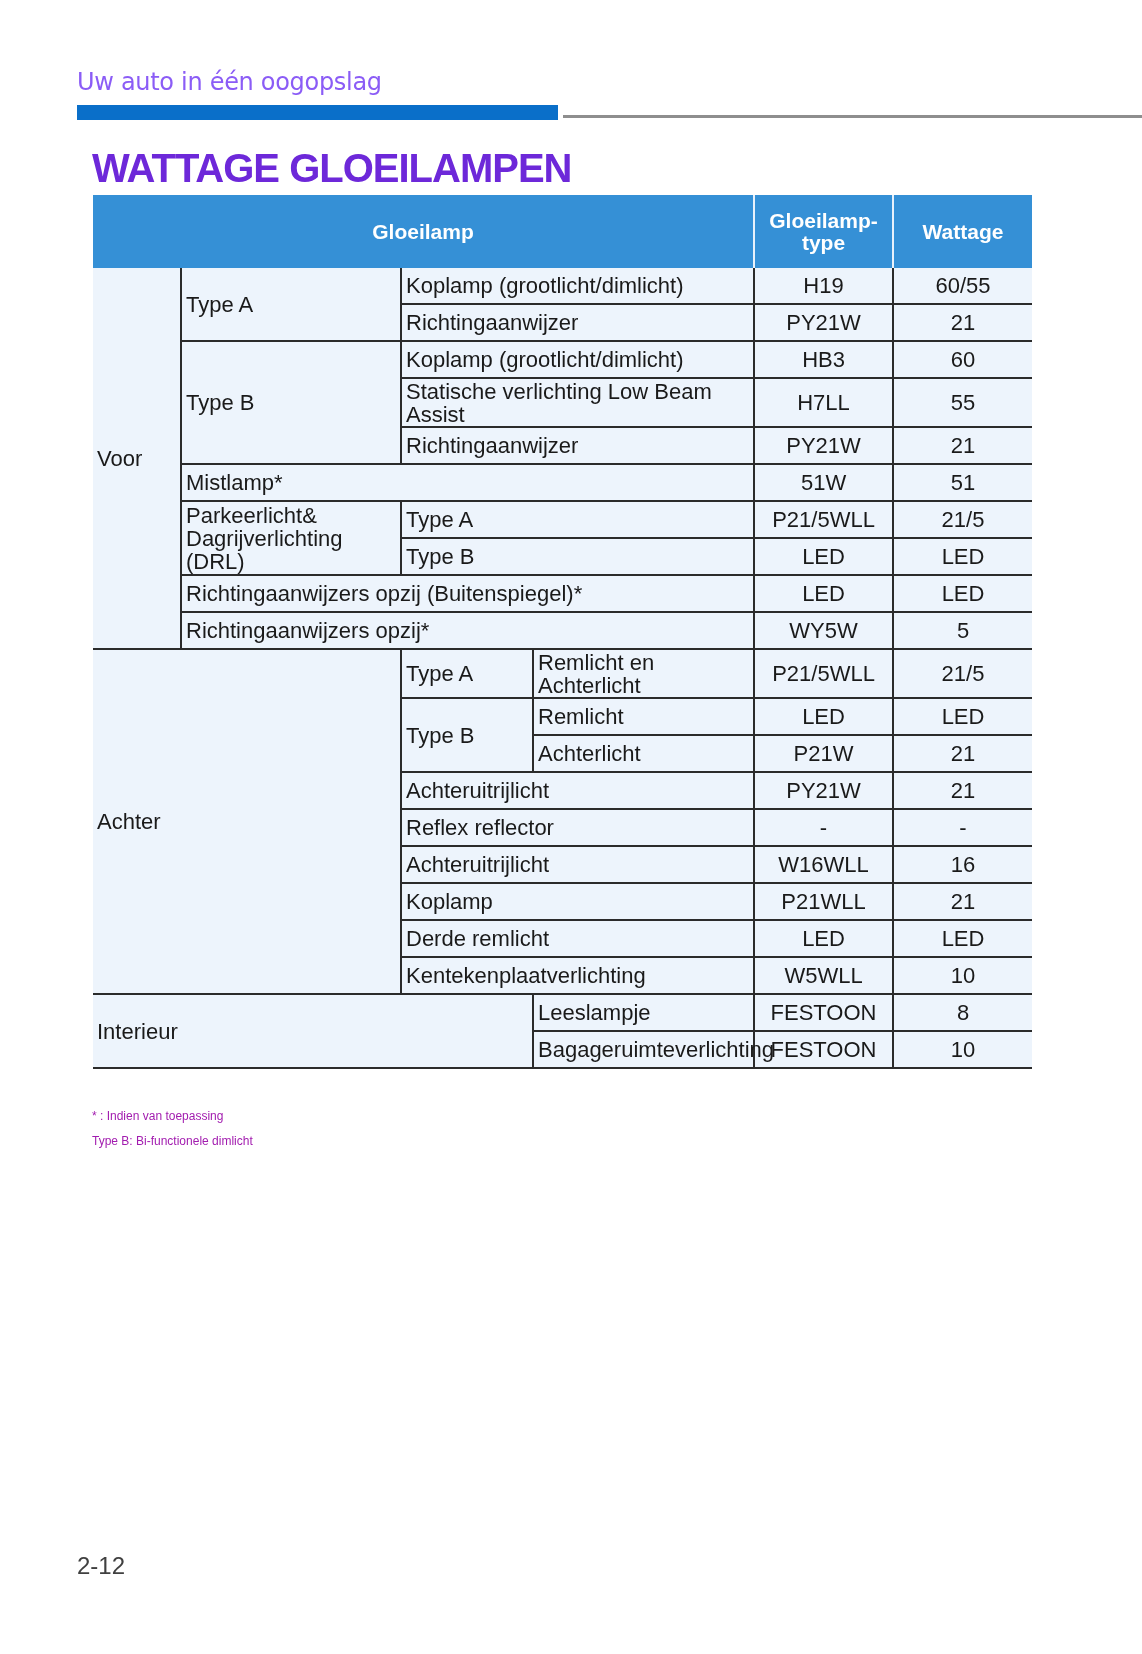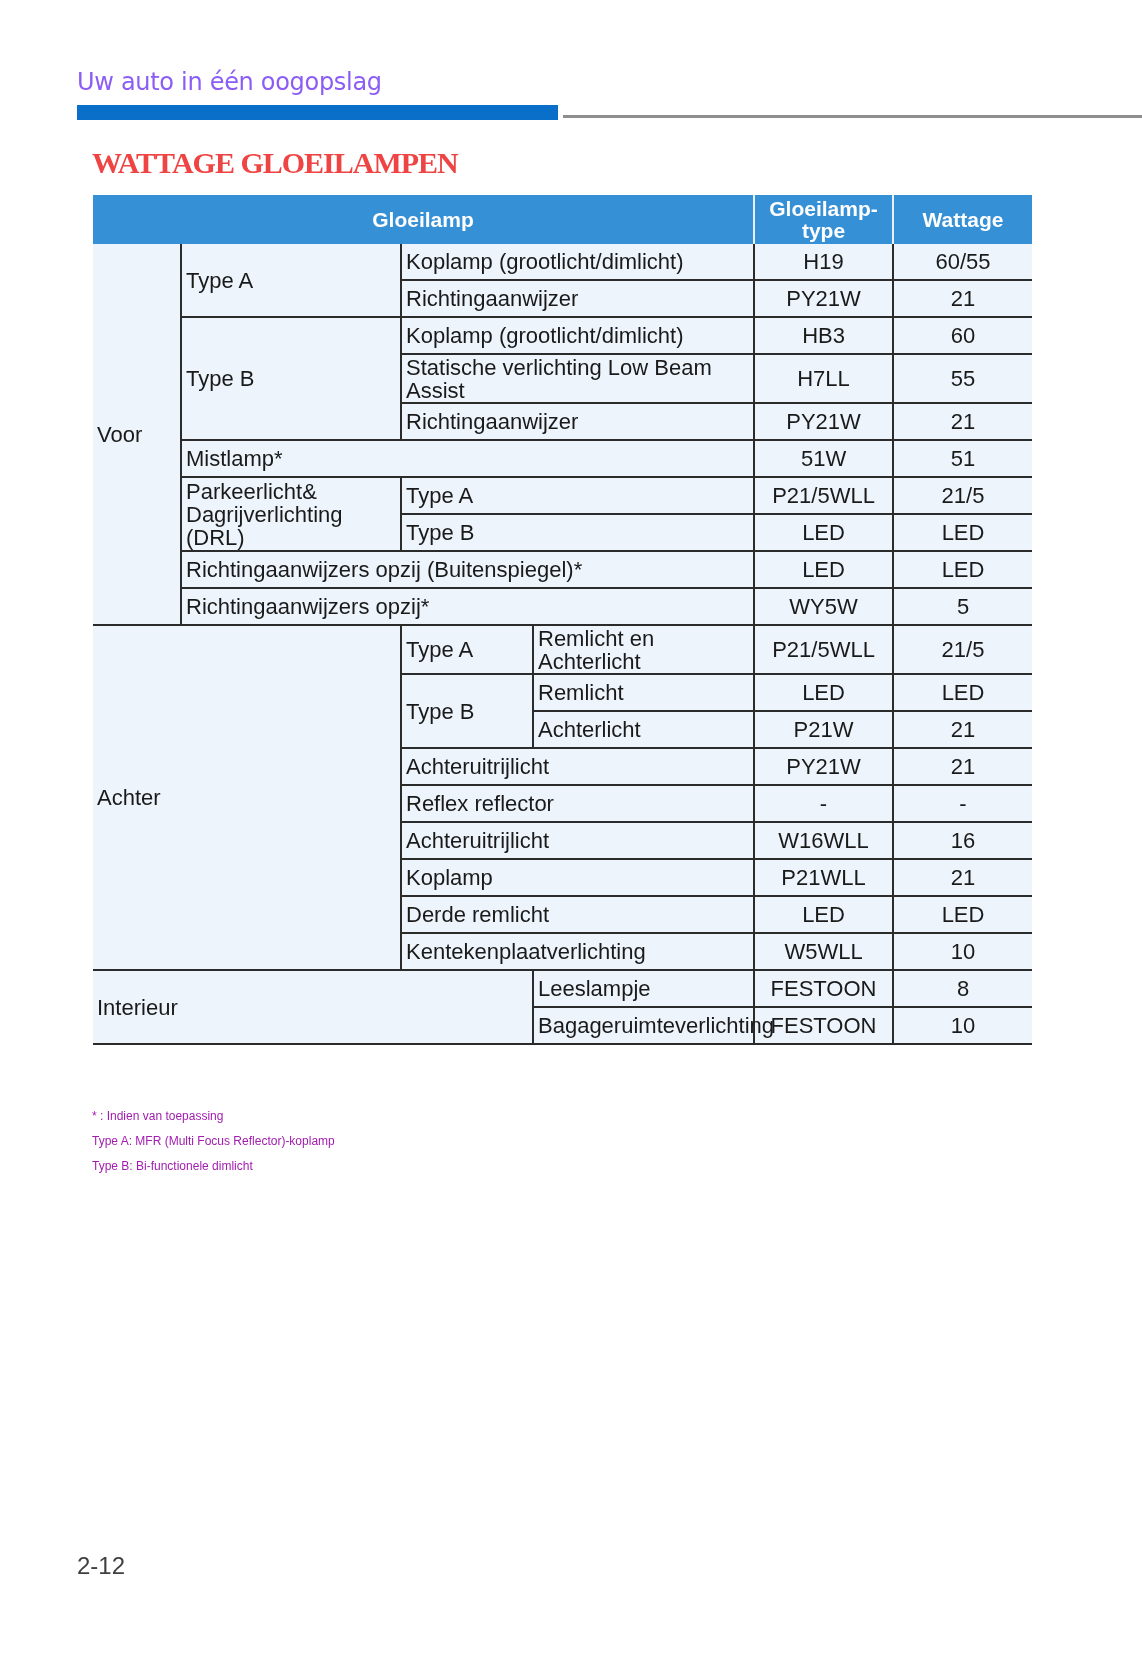--- a/index.html
+++ b/index.html
@@ -2,33 +2,33 @@
 <html><head>
 <meta charset="utf-8">
 <style>
   html, body { margin: 0; padding: 0; background: #ffffff; }
   body { width: 1142px; height: 1654px; position: relative; overflow: hidden;
          font-family: "Liberation Sans", "DejaVu Sans", sans-serif; color: #1a1a1a; }
   .section-title { position: absolute; left: 77px; top: 68px; font-size: 24px; color: #8b5cf6;
                    font-family: "DejaVu Sans", sans-serif; letter-spacing: -0.3px; }
   .bar-blue { position: absolute; left: 77px; top: 105px; width: 481px; height: 15px; background: #0a6fc9; }
   .bar-grey { position: absolute; left: 563px; top: 115px; width: 579px; height: 3px; background: #8e8e8e; }
-  .page-title { position: absolute; left: 92px; top: 146px; font-size: 30px; font-weight: bold;
-                color: #ef4444; font-family: Liberation Serif, serif; letter-spacing: -1px; }
+  .page-title { position: absolute; left: 92px; top: 146px; font-size: 40px; font-weight: bold;
+                color: #6d28d9; font-family: Liberation Sans, sans-serif; letter-spacing: -1px; }
 
   table.bulbs { position: absolute; left: 93px; top: 195px; border-collapse: collapse; table-layout: fixed;
                 width: 939px; font-size: 22px; }
   table.bulbs col.c1 { width: 88px; }
   table.bulbs col.c2 { width: 220px; }
   table.bulbs col.c3 { width: 132px; }
   table.bulbs col.c4 { width: 221px; }
   table.bulbs col.c5 { width: 139px; }
   table.bulbs col.c6 { width: 139px; }
   table.bulbs th { background: #3590d6; color: #ffffff; font-weight: bold; font-size: 21px;
-                   height: 49px; padding: 0; text-align: center; line-height: 22px;
+                   height: 49px; padding: 12px; text-align: center; line-height: 22px;
                    border-left: 2px solid #e8f1fb; }
   table.bulbs th:first-child { border-left: none; }
   table.bulbs td { background: #edf4fc; border: 2px solid #2b2b2b; padding: 0 4px; height: 35px;
                    line-height: 23px; vertical-align: middle; }
   table.bulbs td.c { text-align: center; }
   table.bulbs td.tall { height: 47px; }
   table.bulbs tr.first td { border-top: none; }
   table.bulbs td.grp { border-left: none; margin-left: 46px; }
   table.bulbs td.last { border-right: none; }
   table.bulbs tr.lastrow td { border-bottom: 2px solid #2b2b2b; }
@@ -175,17 +175,16 @@
     <tr class="lastrow">
       <td>Bagageruimteverlichting</td>
       <td class="c">FESTOON</td>
       <td class="c last">10</td>
     </tr>
   </tbody>
 </table>
 
 <div class="footnotes">
   <div>* : Indien van toepassing</div>
-  <div>Type A: MFR (Multi Focus Reflector)-koplamp</div>
   <div>Type B: Bi-functionele dimlicht</div>
 </div>
 
 <div class="page-number">2-12</div>
 
 </body></html>

